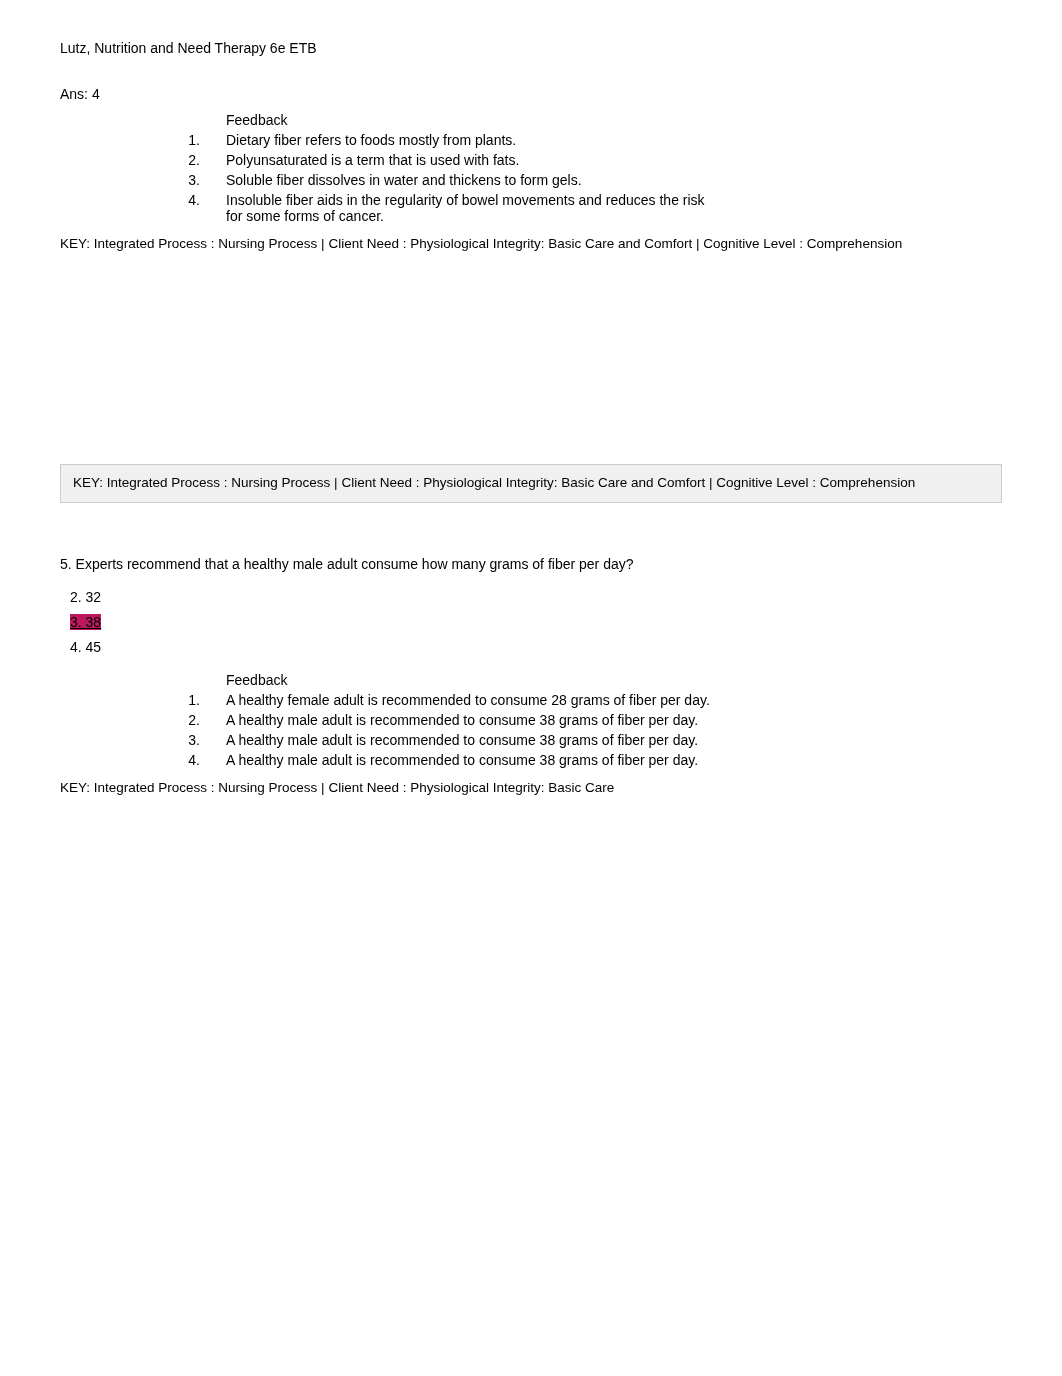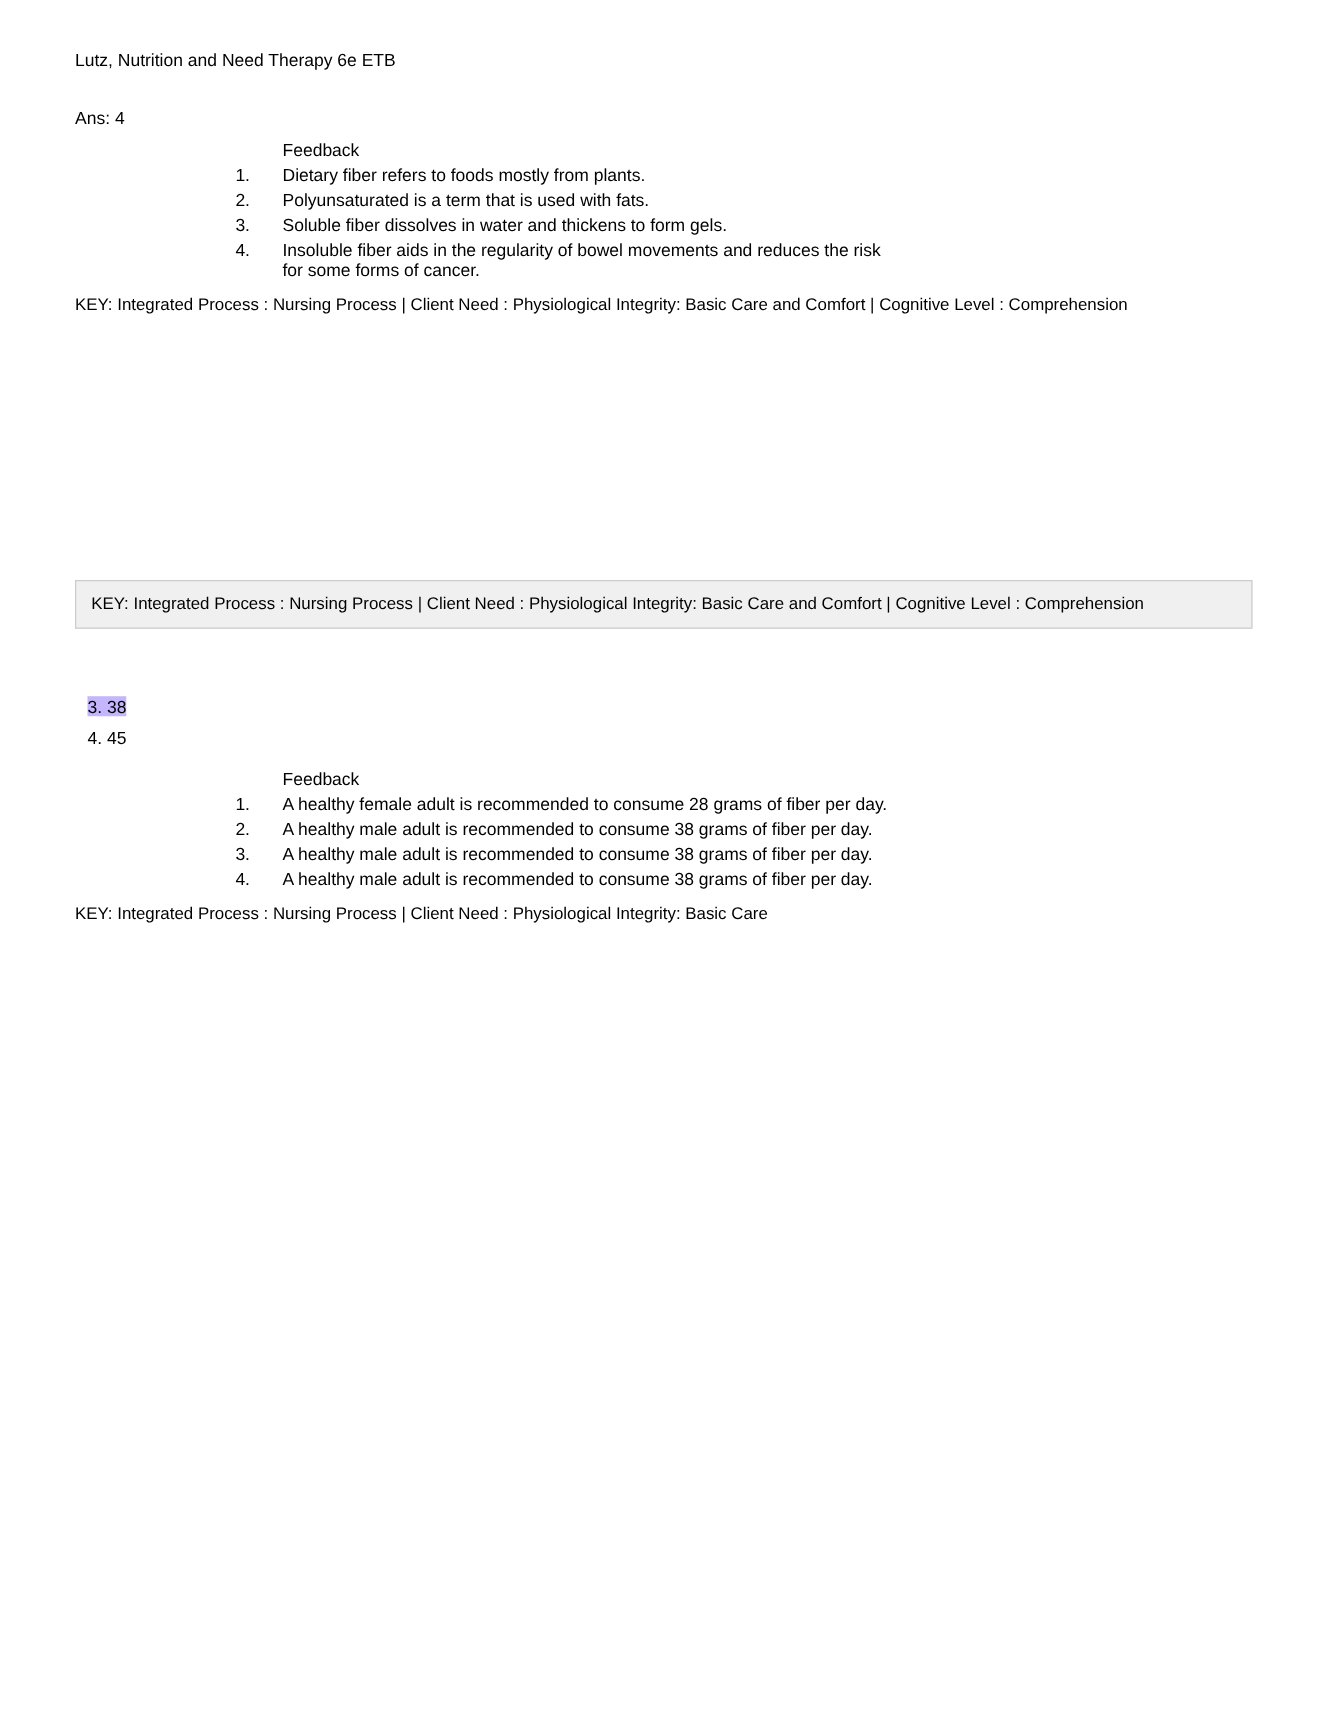--- a/index.html
+++ b/index.html
@@ -74,21 +74,22 @@
       margin-left: 10px;
       margin-bottom: 10px;
     }
 
     .options-list li {
       line-height: 1.8;
       font-size: 14px;
     }
 
     .highlight-yellow {
-      background-color: #c4b5fd;
+      background-color: #be185d;
+      text-decoration: underline;
     }
 
     .section-spacer {
       height: 30px;
     }
   </style>
 </head>
 <body>
 
 <div class="page-header">
@@ -133,22 +134,26 @@
 <div class="section">
 
   <div style="height: 160px;"></div>
 
   <div class="key-box">KEY: Integrated Process  : Nursing Process | Client Need : Physiological Integrity: Basic Care and Comfort | Cognitive Level : Comprehension</div>
 </div>
 
 <div class="section-spacer"></div>
 
 <div class="section">
+  <div class="question">5. Experts recommend that a healthy male adult consume how many grams of fiber per day?</div>
 
   <ul class="options-list">
+    <li>
+      <span>2. 32</span>
+    </li>
     <li>
       <span class="highlight-yellow">3. 38</span>
     </li>
     <li>
       <span>4. 45</span>
     </li>
   </ul>
 
 
   <table class="feedback-table">

